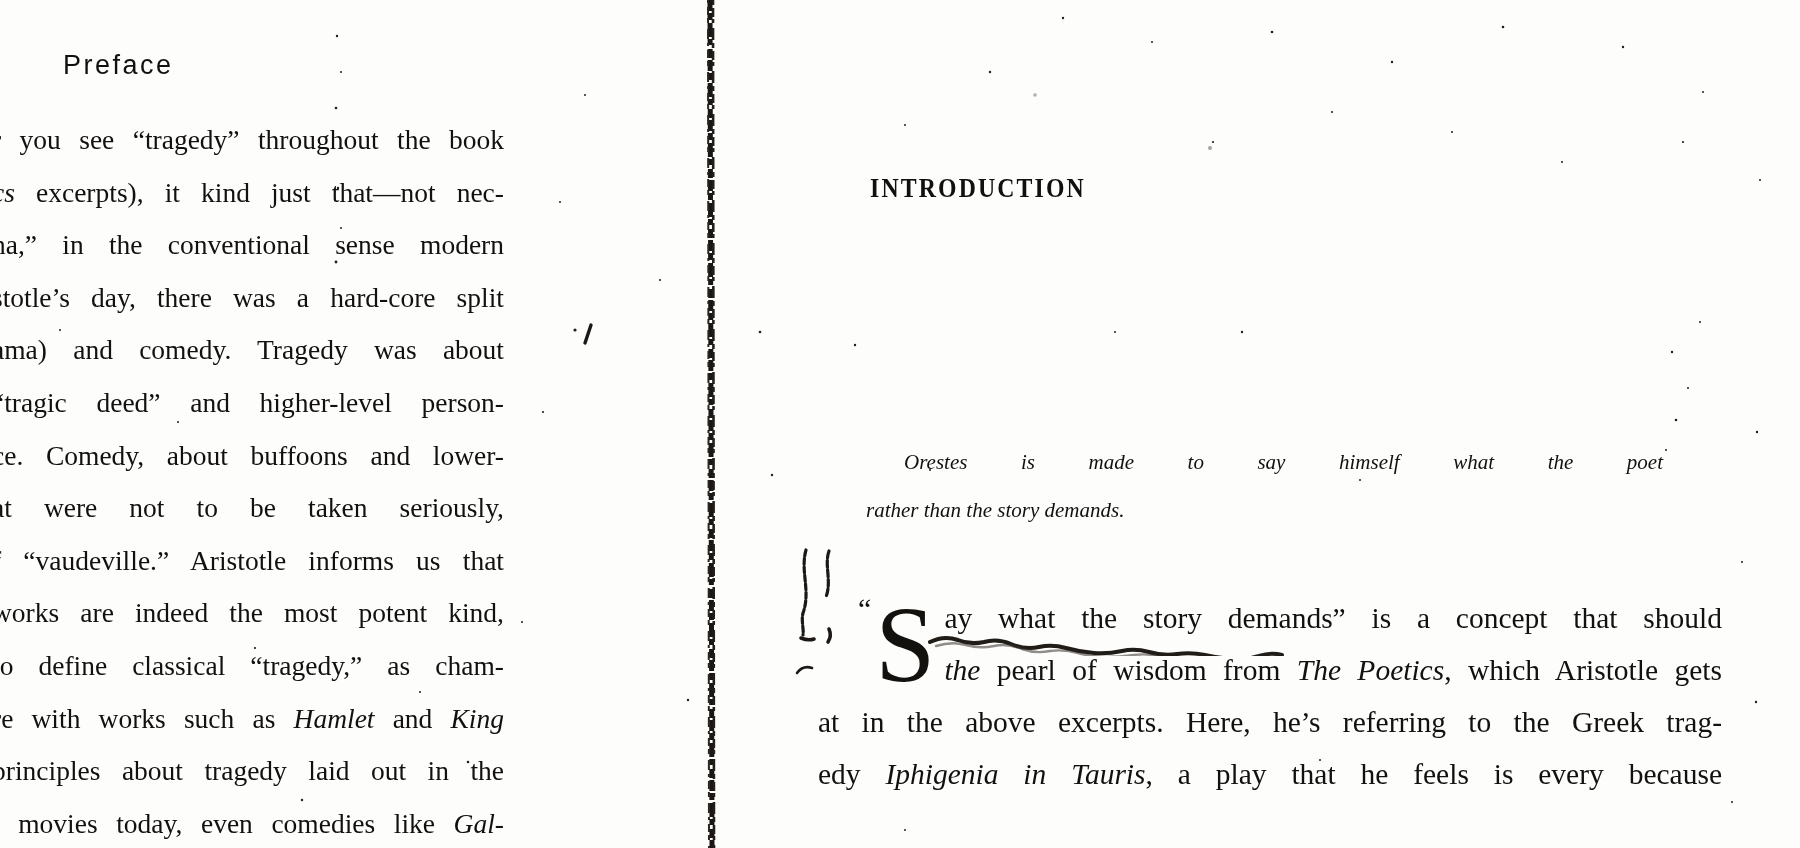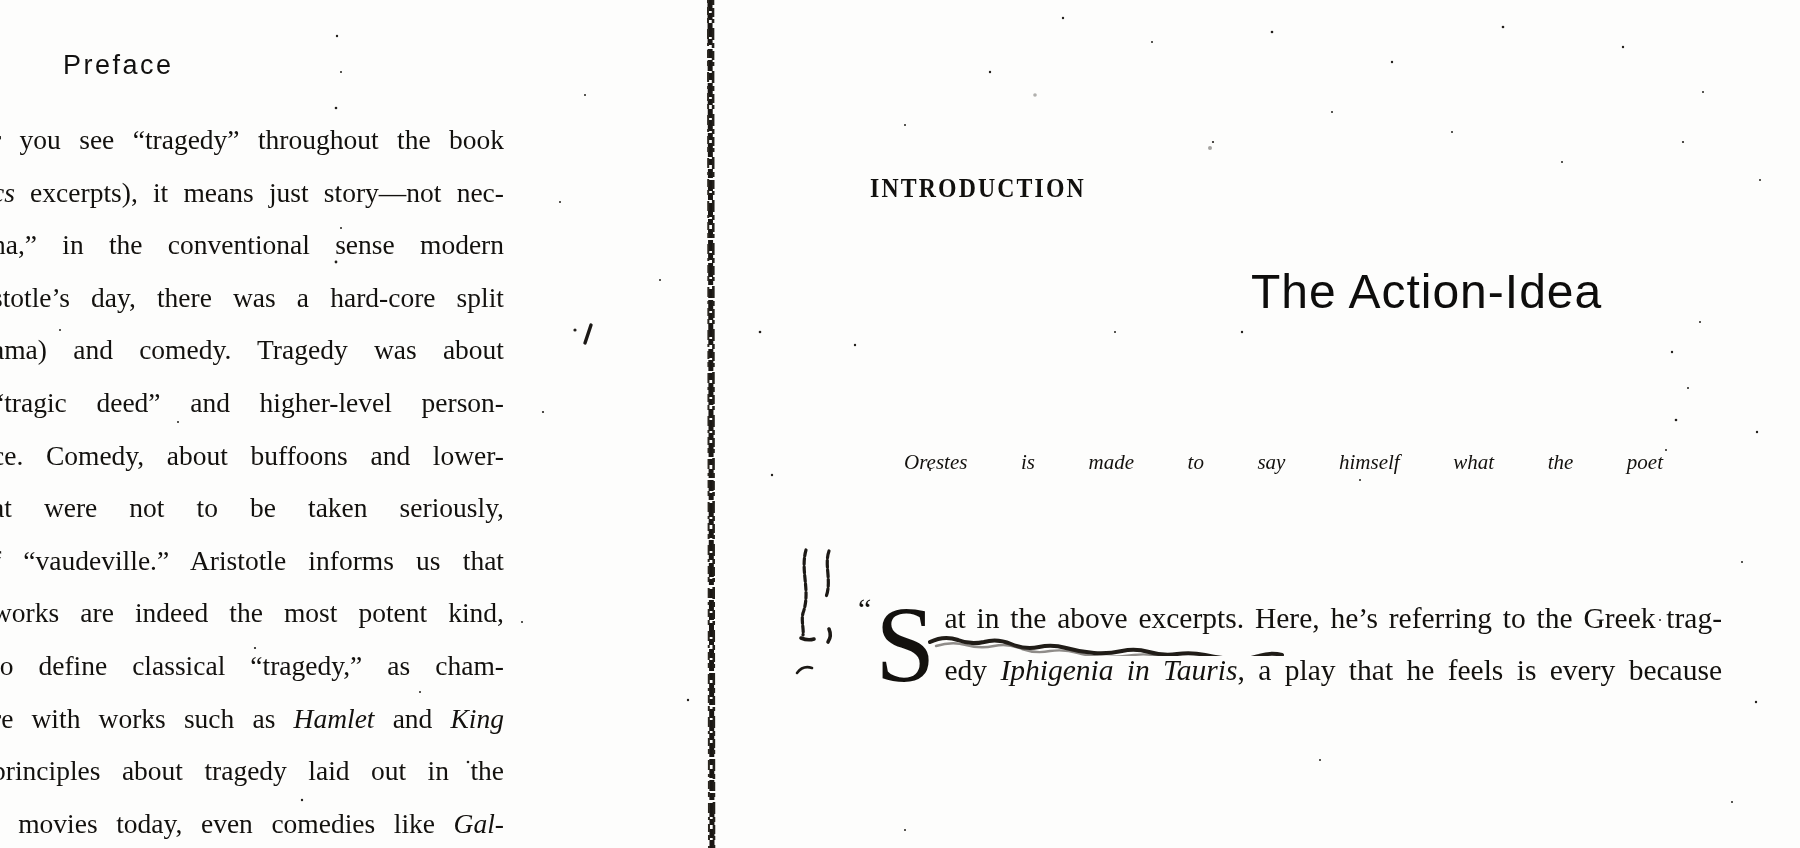--- a/index.html
+++ b/index.html
@@ -43,21 +43,21 @@
 </style>
 </head>
 <body>
 
 <div class="scan">
 
   <div class="preface">Preface</div>
 
   <div class="left-col">
     <div class="pl-line"><span>r you see “tragedy” throughout the book</span></div>
-    <div class="pl-line"><i>cs</i><span> excerpts), it means just story—not nec-</span></div>
+    <div class="pl-line"><i>cs</i><span> excerpts), it kind just that—not nec-</span></div>
     <div class="pl-line"><span>na,” in the conventional sense modern</span></div>
     <div class="pl-line"><span>stotle’s day, there was a hard-core split</span></div>
     <div class="pl-line"><span>ama) and comedy. Tragedy was about</span></div>
     <div class="pl-line"><span>“tragic deed” and higher-level person-</span></div>
     <div class="pl-line"><span>ce. Comedy, about buffoons and lower-</span></div>
     <div class="pl-line"><span>at were not to be taken seriously,</span></div>
     <div class="pl-line"><span>f “vaudeville.” Aristotle informs us that</span></div>
     <div class="pl-line"><span>works are indeed the most potent kind,</span></div>
     <div class="pl-line"><span>to define classical “tragedy,” as cham-</span></div>
     <div class="pl-line"><span>re with works such as </span><i>Hamlet</i><span> and </span><i>King</i></div>
@@ -69,28 +69,30 @@
     <path d="M11,3 L5,21" stroke="#1b1815" stroke-width="3.4" stroke-linecap="round" fill="none"></path>
   </svg>
 
   <svg class="artifact gutter" width="24" height="848" viewBox="0 0 24 848" preserveAspectRatio="none">
     <line x1="10" y1="0" x2="12" y2="848" stroke="#191613" stroke-width="5" stroke-dasharray="11 2 7 3 14 2 6 4 9 2"></line>
     <line x1="13" y1="0" x2="14" y2="848" stroke="#221f1a" stroke-width="2.6" stroke-dasharray="5 3 9 2 4 5 12 3"></line>
     <line x1="8" y1="0" x2="9" y2="848" stroke="#2a261f" stroke-width="2" stroke-dasharray="3 4 8 3 5 6 10 4"></line>
   </svg>
 
   <div class="kicker">INTRODUCTION</div>
-  <div class="title">The Action-Idea</div>
 
   <div class="epigraph">
     <div class="epi-1">Orestes is made to say himself what the poet</div>
+    <div class="epi-2">rather than the story demands.</div>
   </div>
 
   <div class="rbody">
     <span class="dc-wrap"><span class="dc-quote">“</span><span class="dc-s">S</span></span>
+    <div class="rb-line"><span>ay what the story demands” is a concept that should</span></div>
+    <div class="rb-line"><i>the</i><span> pearl of wisdom from </span><i>The Poetics</i><span>, which Aristotle gets</span></div>
     <div class="rb-line"><span>at in the above excerpts. Here, he’s referring to the Greek trag-</span></div>
     <div class="rb-line"><span>edy </span><i>Iphigenia in Tauris</i><span>, a play that he feels is every because</span></div>
   </div>
 
   <svg class="artifact squiggle" width="380" height="26" viewBox="0 0 380 26">
     <path d="M2,12 q14,-7 28,-2 q12,5 26,2 q13,-4 27,2 q14,6 28,3 q13,-3 27,1 q14,4 28,5 q14,1 28,-2 q13,-3 27,1 q14,4 28,2 q14,-2 28,1 q14,3 28,4 q13,1 26,-3 q12,-4 23,-1" stroke="#201c17" stroke-width="4" fill="none" stroke-linecap="round"></path>
     <path d="M8,16 q16,-5 30,-1 q14,4 28,1 q14,-3 28,3 q14,5 28,2 q14,-2 28,2 q14,4 28,4 q14,0 28,-2 q14,-2 28,2 q14,3 28,2 q14,-1 28,2 q14,3 26,2" stroke="#35302a" stroke-width="2.4" fill="none" opacity=".55" stroke-linecap="round"></path>
   </svg>
 
   <svg class="artifact margin-marks" width="60" height="145" viewBox="0 0 60 145">

